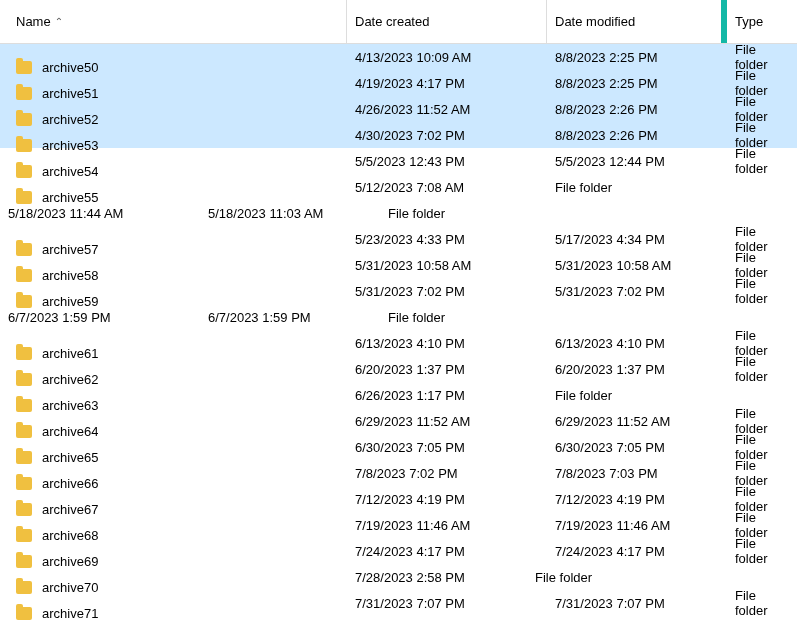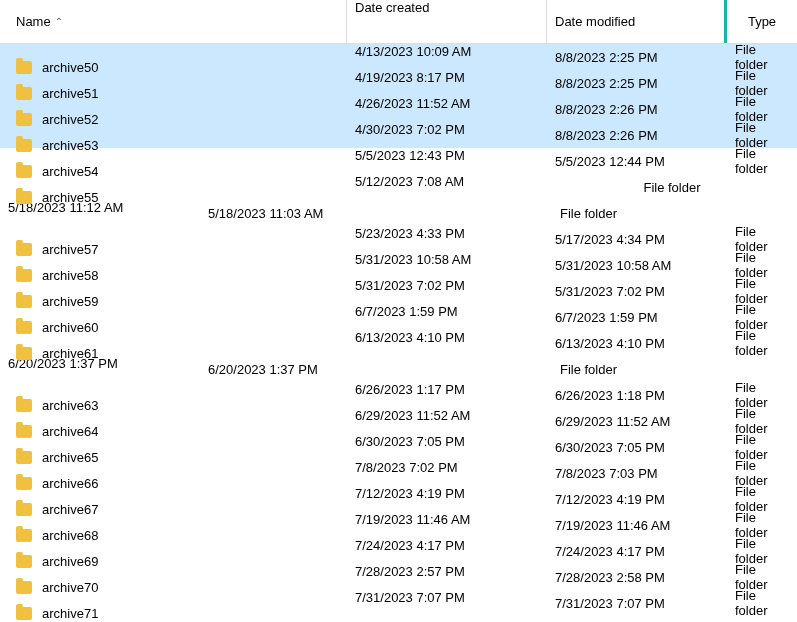--- a/index.html
+++ b/index.html
@@ -42,40 +42,39 @@
       font-weight: 400;
       color: #000;
       height: 100%;
       border-right: 1px solid #ddd;
     }
     .col-date-created {
       width: 200px;
       min-width: 200px;
       padding: 0 8px;
       display: flex;
-      align-items: flex-start;
+      align-items: center;
       height: 100%;
       border-right: 1px solid #ddd;
     }
     .col-date-modified {
       width: 180px;
       min-width: 180px;
       padding: 0 8px;
       display: flex;
       align-items: center;
       height: 100%;
-      border-right: 3px solid #14b8a6;
+      border-right: 6px solid #14b8a6;
     }
     .col-type {
       flex: 1;
       padding: 0 8px;
       display: flex;
       align-items: center;
       height: 100%;
-      justify-content: center;
     }
     .sort-arrow {
       font-size: 10px;
       color: #555;
     }
     .list-container {
       overflow-y: auto;
       flex: 1;
     }
     .list-container::-webkit-scrollbar {
@@ -160,21 +159,21 @@
         </div>
         <div class="col-date-created">4/13/2023 10:09 AM</div>
         <div class="col-date-modified">8/8/2023 2:25 PM</div>
         <div class="col-type">File folder</div>
       </div>
       <div class="file-row selected">
         <div class="col-name">
           <span class="folder-icon"></span>
           <span class="row-name-text">archive51</span>
         </div>
-        <div class="col-date-created">4/19/2023 8:17 PM</div>
+        <div class="col-date-created">4/19/2023 4:17 PM</div>
         <div class="col-date-modified">8/8/2023 2:25 PM</div>
         <div class="col-type">File folder</div>
       </div>
       <div class="file-row selected">
         <div class="col-name">
           <span class="folder-icon"></span>
           <span class="row-name-text">archive52</span>
         </div>
         <div class="col-date-created">4/26/2023 11:52 AM</div>
         <div class="col-date-modified">8/8/2023 2:26 PM</div>
@@ -200,21 +199,21 @@
       </div>
       <div class="file-row">
         <div class="col-name">
           <span class="folder-icon"></span>
           <span class="row-name-text">archive55</span>
         </div>
         <div class="col-date-created">5/12/2023 7:08 AM</div>
         <div class="col-type">File folder</div>
       </div>
       <div class="file-row">
-        <div class="col-date-created">5/18/2023 11:12 AM</div>
+        <div class="col-date-created">5/18/2023 11:44 AM</div>
         <div class="col-date-modified">5/18/2023 11:03 AM</div>
         <div class="col-type">File folder</div>
       </div>
       <div class="file-row">
         <div class="col-name">
           <span class="folder-icon"></span>
           <span class="row-name-text">archive57</span>
         </div>
         <div class="col-date-created">5/23/2023 4:33 PM</div>
         <div class="col-date-modified">5/17/2023 4:34 PM</div>
@@ -232,49 +231,48 @@
       <div class="file-row">
         <div class="col-name">
           <span class="folder-icon"></span>
           <span class="row-name-text">archive59</span>
         </div>
         <div class="col-date-created">5/31/2023 7:02 PM</div>
         <div class="col-date-modified">5/31/2023 7:02 PM</div>
         <div class="col-type">File folder</div>
       </div>
       <div class="file-row">
-        <div class="col-name">
-          <span class="folder-icon"></span>
-          <span class="row-name-text">archive60</span>
-        </div>
         <div class="col-date-created">6/7/2023 1:59 PM</div>
         <div class="col-date-modified">6/7/2023 1:59 PM</div>
         <div class="col-type">File folder</div>
       </div>
       <div class="file-row">
         <div class="col-name">
           <span class="folder-icon"></span>
           <span class="row-name-text">archive61</span>
         </div>
         <div class="col-date-created">6/13/2023 4:10 PM</div>
         <div class="col-date-modified">6/13/2023 4:10 PM</div>
         <div class="col-type">File folder</div>
       </div>
       <div class="file-row">
+        <div class="col-name">
+          <span class="folder-icon"></span>
+          <span class="row-name-text">archive62</span>
+        </div>
         <div class="col-date-created">6/20/2023 1:37 PM</div>
         <div class="col-date-modified">6/20/2023 1:37 PM</div>
         <div class="col-type">File folder</div>
       </div>
       <div class="file-row">
         <div class="col-name">
           <span class="folder-icon"></span>
           <span class="row-name-text">archive63</span>
         </div>
         <div class="col-date-created">6/26/2023 1:17 PM</div>
-        <div class="col-date-modified">6/26/2023 1:18 PM</div>
         <div class="col-type">File folder</div>
       </div>
       <div class="file-row">
         <div class="col-name">
           <span class="folder-icon"></span>
           <span class="row-name-text">archive64</span>
         </div>
         <div class="col-date-created">6/29/2023 11:52 AM</div>
         <div class="col-date-modified">6/29/2023 11:52 AM</div>
         <div class="col-type">File folder</div>
@@ -322,21 +320,20 @@
         </div>
         <div class="col-date-created">7/24/2023 4:17 PM</div>
         <div class="col-date-modified">7/24/2023 4:17 PM</div>
         <div class="col-type">File folder</div>
       </div>
       <div class="file-row">
         <div class="col-name">
           <span class="folder-icon"></span>
           <span class="row-name-text">archive70</span>
         </div>
-        <div class="col-date-created">7/28/2023 2:57 PM</div>
         <div class="col-date-modified">7/28/2023 2:58 PM</div>
         <div class="col-type">File folder</div>
       </div>
       <div class="file-row">
         <div class="col-name">
           <span class="folder-icon"></span>
           <span class="row-name-text">archive71</span>
         </div>
         <div class="col-date-created">7/31/2023 7:07 PM</div>
         <div class="col-date-modified">7/31/2023 7:07 PM</div>

